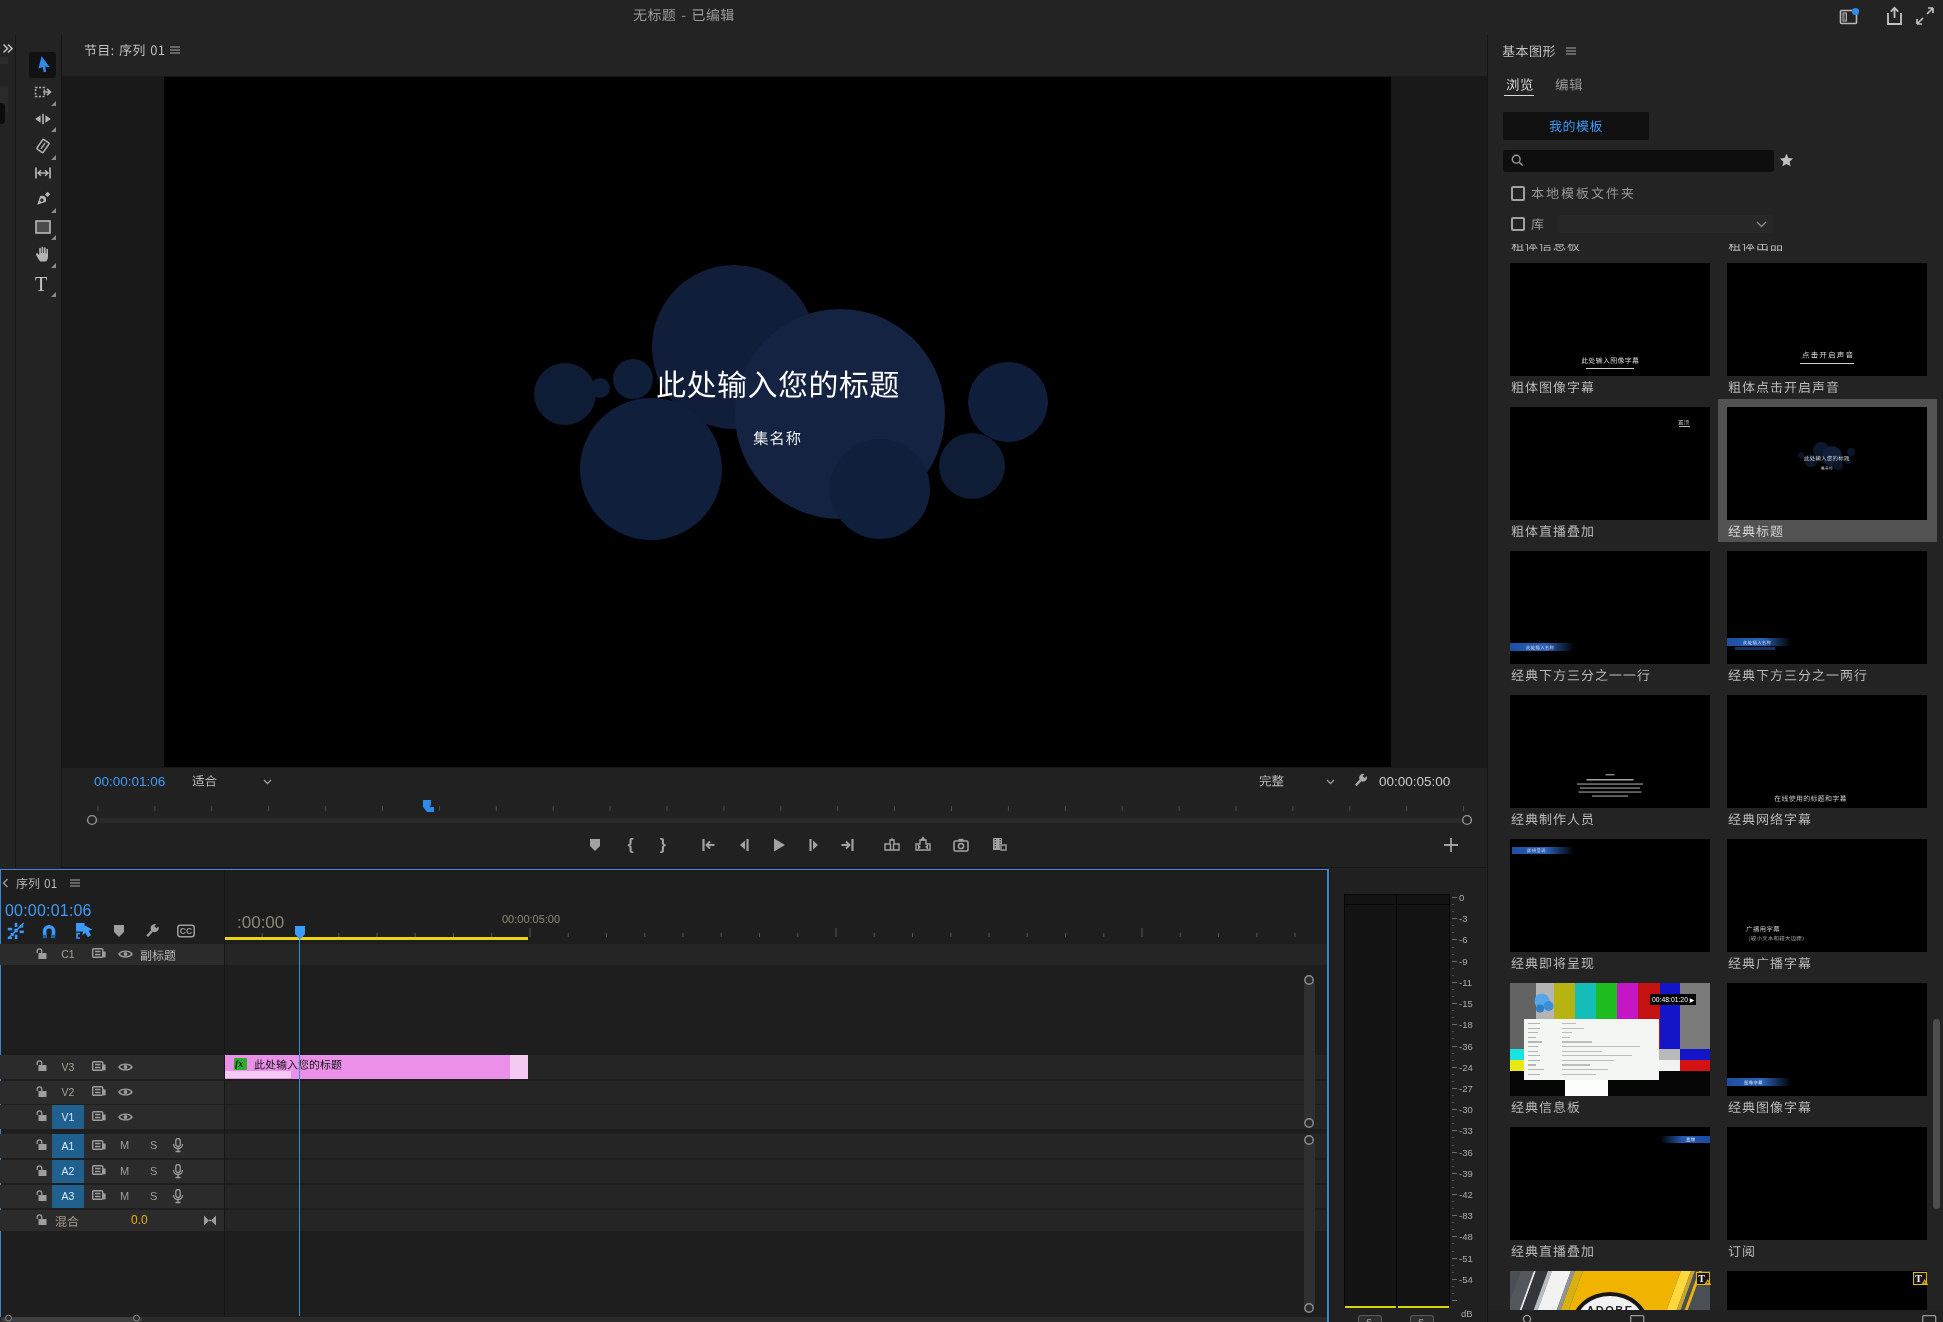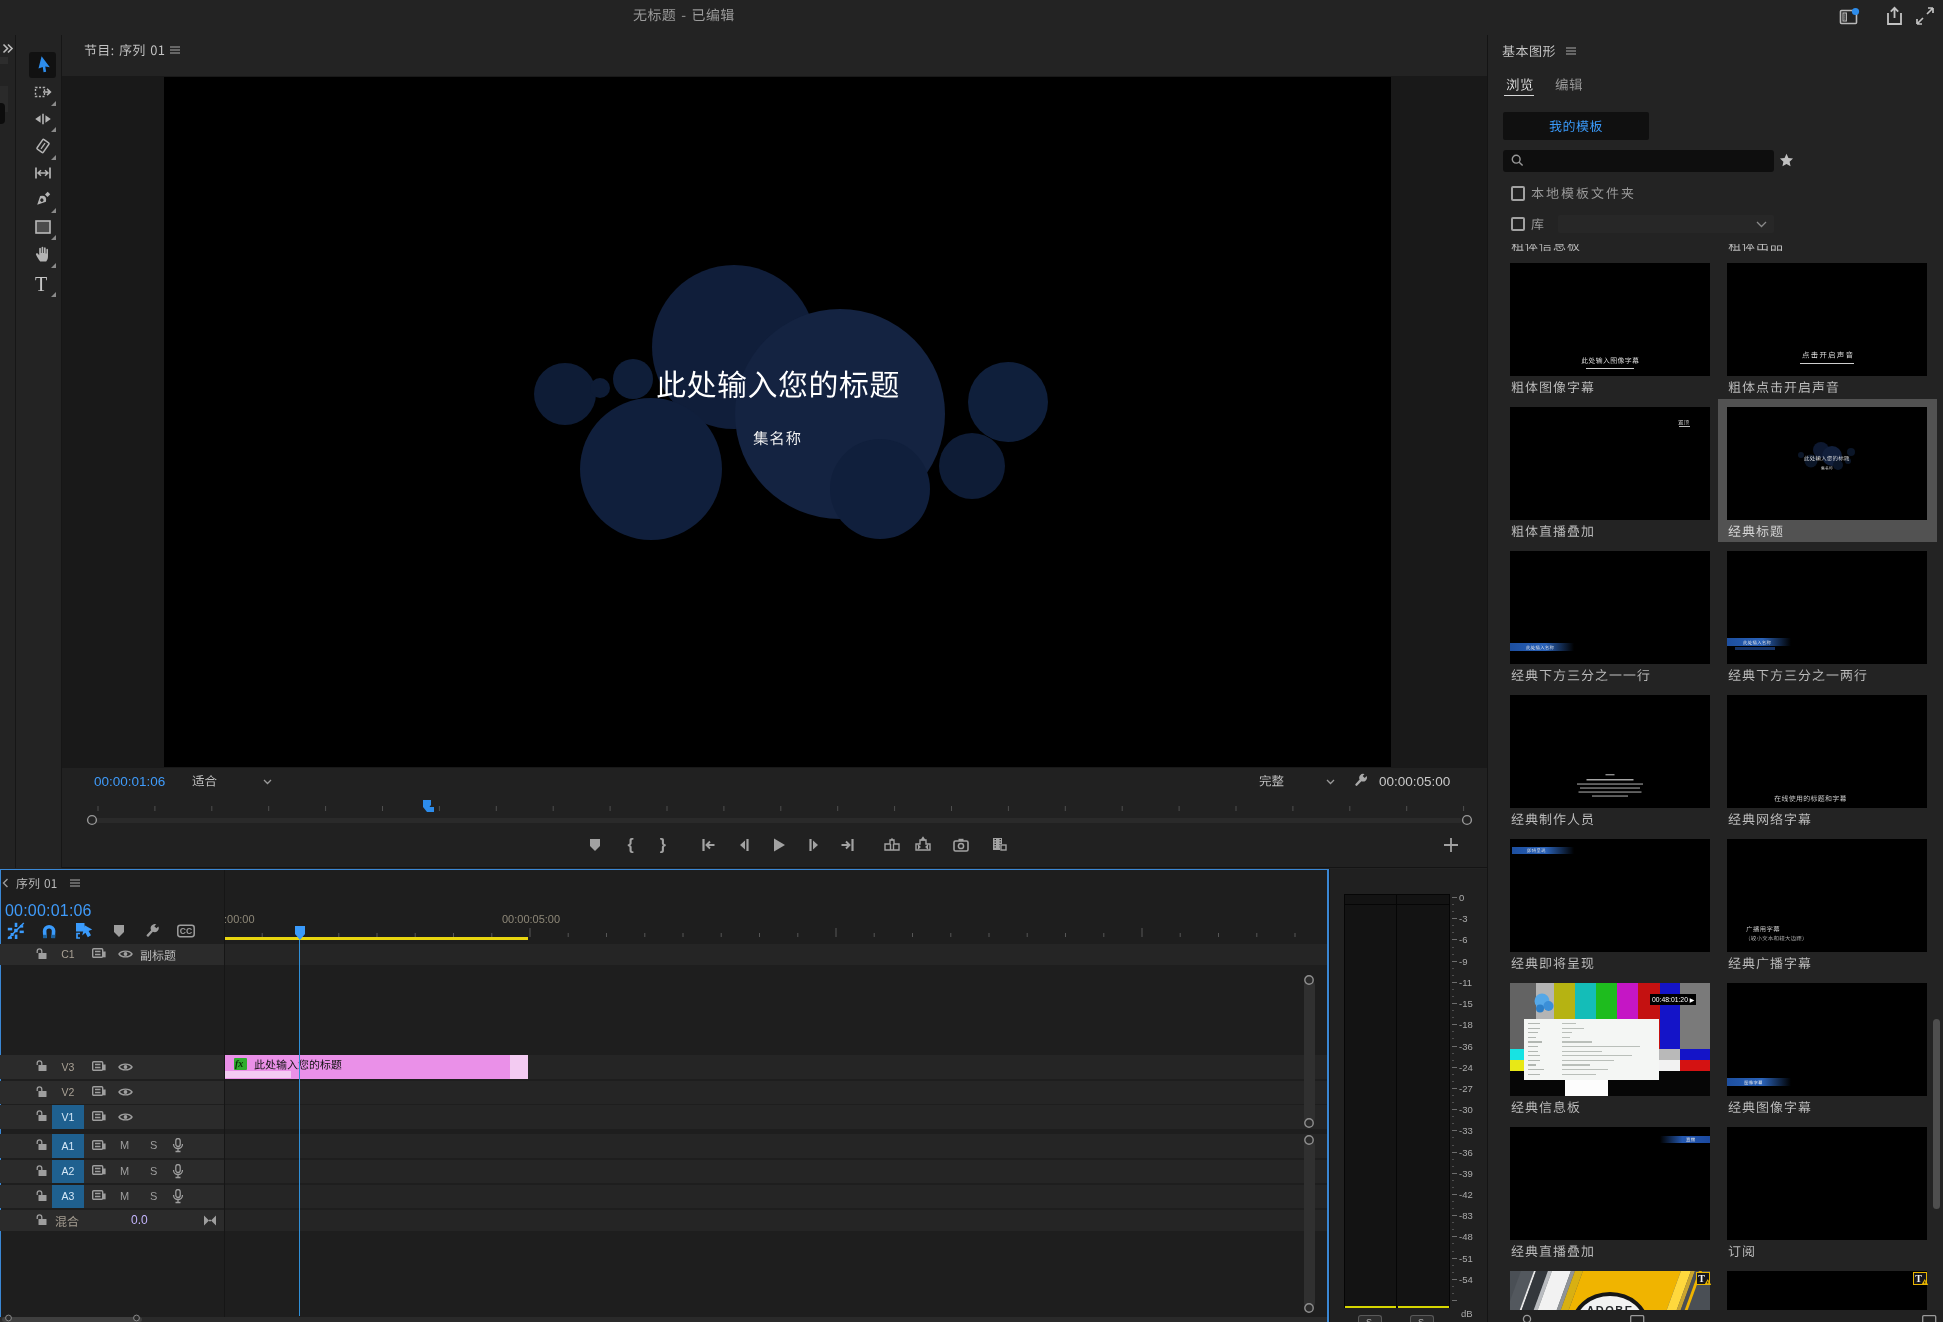--- a/index.html
+++ b/index.html
@@ -900,21 +900,21 @@
 <svg style="position:absolute;left:143.0px;top:922.0px" width="18" height="18" viewBox="0 0 18 18">
       <g transform="rotate(43 9 9)" fill="#9e9e9e">
         <path d="M9 1.2 a4 4 0 0 1 4 4 c0 1.8 -1.2 3.3 -2.8 3.8 L10.2 15.6 a1.35 1.35 0 0 1 -2.4 0 L7.8 9 C6.2 8.5 5 7 5 5.2 a4 4 0 0 1 4 -4 Z"></path>
         <rect x="7.5" y="0" width="3" height="4" fill="#1e1e1e"></rect>
       </g>
     </svg>
 <svg style="position:absolute;left:177.0px;top:922.0px" width="18" height="18" viewBox="0 0 18 18">
       <rect x="0.8" y="3.3" width="16.4" height="11.4" rx="2.4" fill="none" stroke="#9e9e9e" stroke-width="1.5"></rect>
       <text x="9" y="12" font-size="8.6" font-weight="bold" text-anchor="middle" fill="#9e9e9e" font-family="Liberation Sans">CC</text>
     </svg>
-<div style="position:absolute;left:224px;top:913.0px;font-size:11.0px;color:#8e8878;white-space:pre;">:00:00</div>
+<div style="position:absolute;left:237px;top:913.0px;font-size:17px;color:#8e8878;white-space:pre;">:00:00</div>
 <div style="position:absolute;left:502.0px;top:913.0px;font-size:11.0px;color:#8e8878;white-space:pre;">00:00:05:00</div>
 <svg style="position:absolute;left:224px;top:920px" width="1103" height="17" viewBox="0 0 1103 17">
       <path d="M0.0 8 V17" stroke="#565656" stroke-width="1"></path>
       <path d="M38.2 13 V17" stroke="#565656" stroke-width="1"></path>
       <path d="M76.5 13 V17" stroke="#565656" stroke-width="1"></path>
       <path d="M114.8 13 V17" stroke="#565656" stroke-width="1"></path>
       <path d="M153.0 13 V17" stroke="#565656" stroke-width="1"></path>
       <path d="M191.2 13 V17" stroke="#565656" stroke-width="1"></path>
       <path d="M229.5 13 V17" stroke="#565656" stroke-width="1"></path>
       <path d="M267.8 13 V17" stroke="#565656" stroke-width="1"></path>
@@ -1075,21 +1075,21 @@
     <svg style="position:absolute;left:36px;top:1213.8px" width="12" height="12" viewBox="0 0 12 12">
       <rect x="2.5" y="5" width="8" height="6" rx="0.5" fill="#9e9e9e"></rect>
       <path d="M1.2 5 V3.2 a2.3 2.3 0 0 1 4.6 0 V5" fill="none" stroke="#9e9e9e" stroke-width="1.3"></path>
     </svg>
     <div style="position:absolute;left:55.0px;top:1211.8px;">
       <svg width="24.0" height="17.4" viewBox="0 -1160 2000 1448" fill="#a9a195">
         <use href="#q68" x="0"></use>
         <use href="#q27" x="1000"></use>
       </svg>
     </div>
-    <div style="position:absolute;left:131.0px;top:1213.2px;font-size:12.0px;color:#c4b5fd;white-space:pre;">0.0</div>
+    <div style="position:absolute;left:131.0px;top:1213.2px;font-size:12.0px;color:#eab308;white-space:pre;">0.0</div>
     <svg style="position:absolute;left:203px;top:1214.8px" width="14" height="11" viewBox="0 0 14 11">
       <path d="M1 0.5 L6 5.5 L1 10.5 Z M13 0.5 L8 5.5 L13 10.5 Z" fill="#9e9e9e"></path>
       <path d="M6 5.5 H8" stroke="#9e9e9e" stroke-width="1.5"></path>
     </svg>
 <div style="position:absolute;left:224.0px;top:869.5px;width:0.8px;height:447.0px;background:#161616;"></div>
 <div style="position:absolute;left:224.8px;top:1055.0px;width:303.5px;height:23.5px;background:#ea90e8;"></div>
 <div style="position:absolute;left:224.8px;top:1071.2px;width:66.5px;height:7.3px;background:#f3cbf2;"></div>
 <div style="position:absolute;left:510.0px;top:1055.0px;width:18.3px;height:23.5px;background:#f3cbf2;"></div>
 <div style="position:absolute;left:233.8px;top:1058.0px;width:13.5px;height:12.0px;background:#2fac2f;border-radius:1px;"></div>
 <div style="position:absolute;left:235px;top:1057.5px;font-size:10px;font-style:italic;font-weight:bold;color:#083008;font-family:'Liberation Serif'">fx</div>

